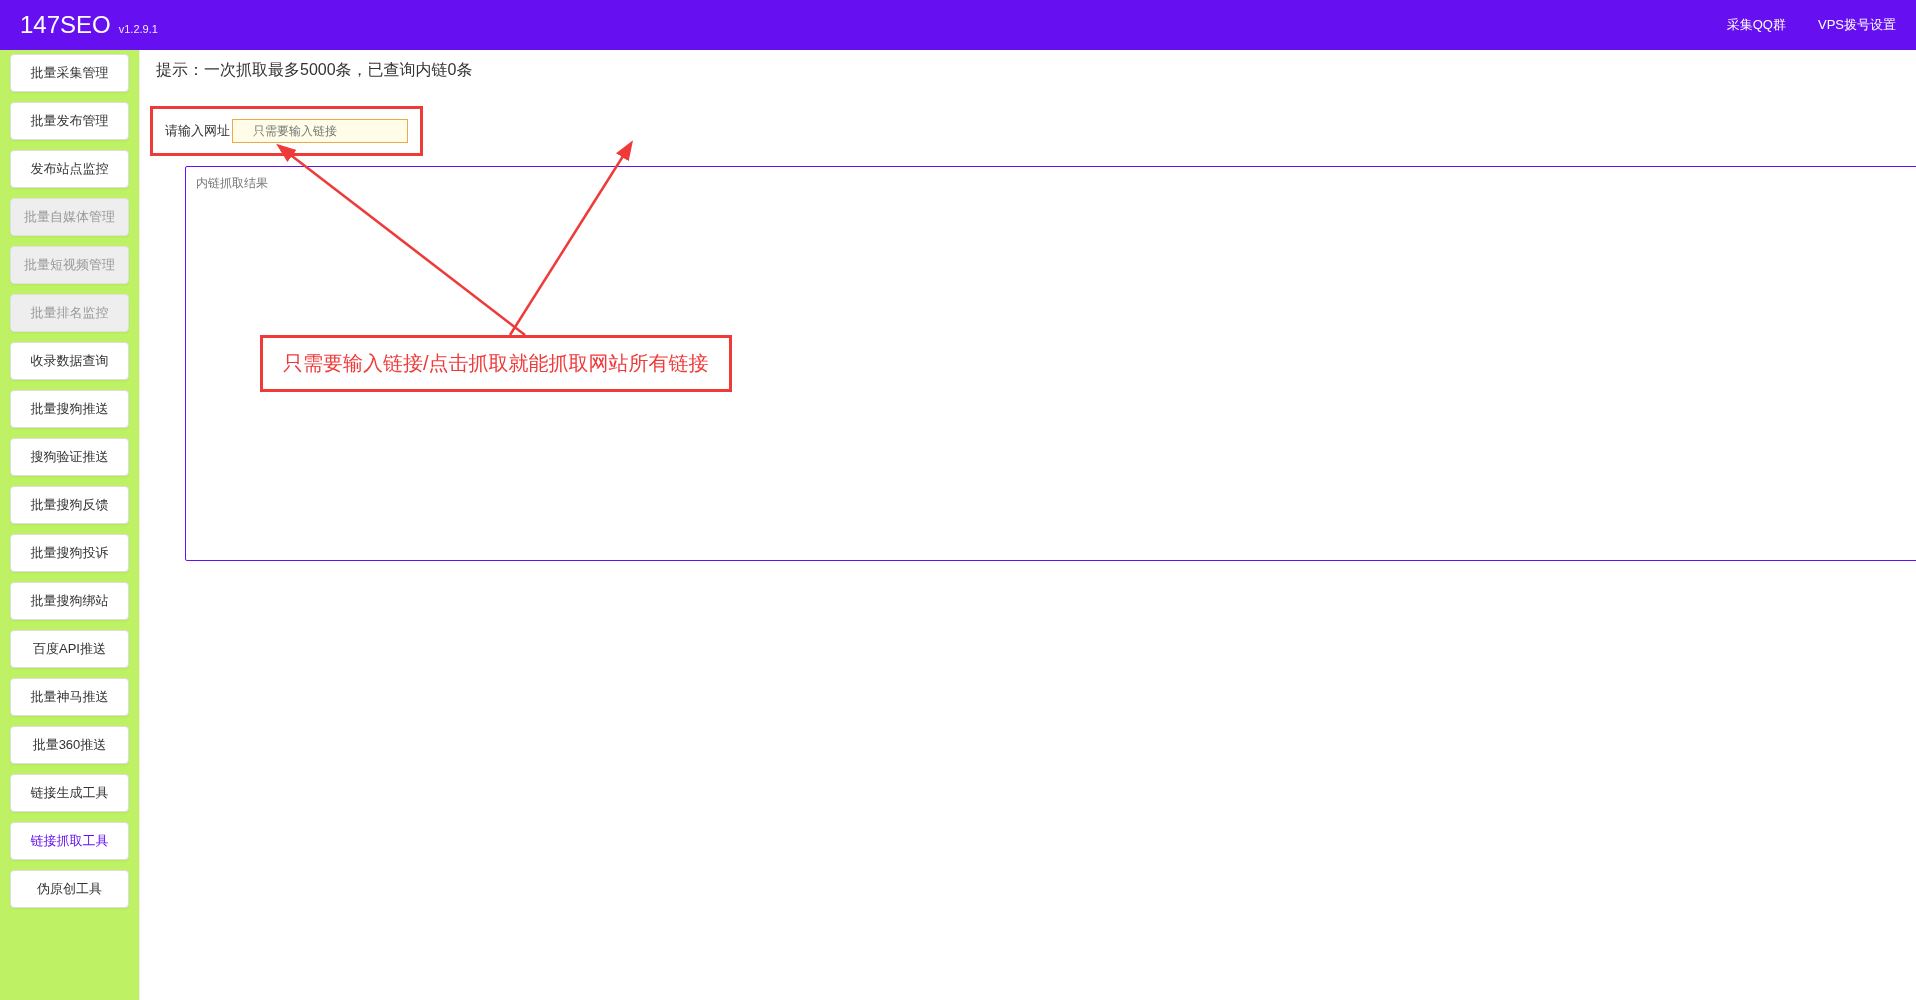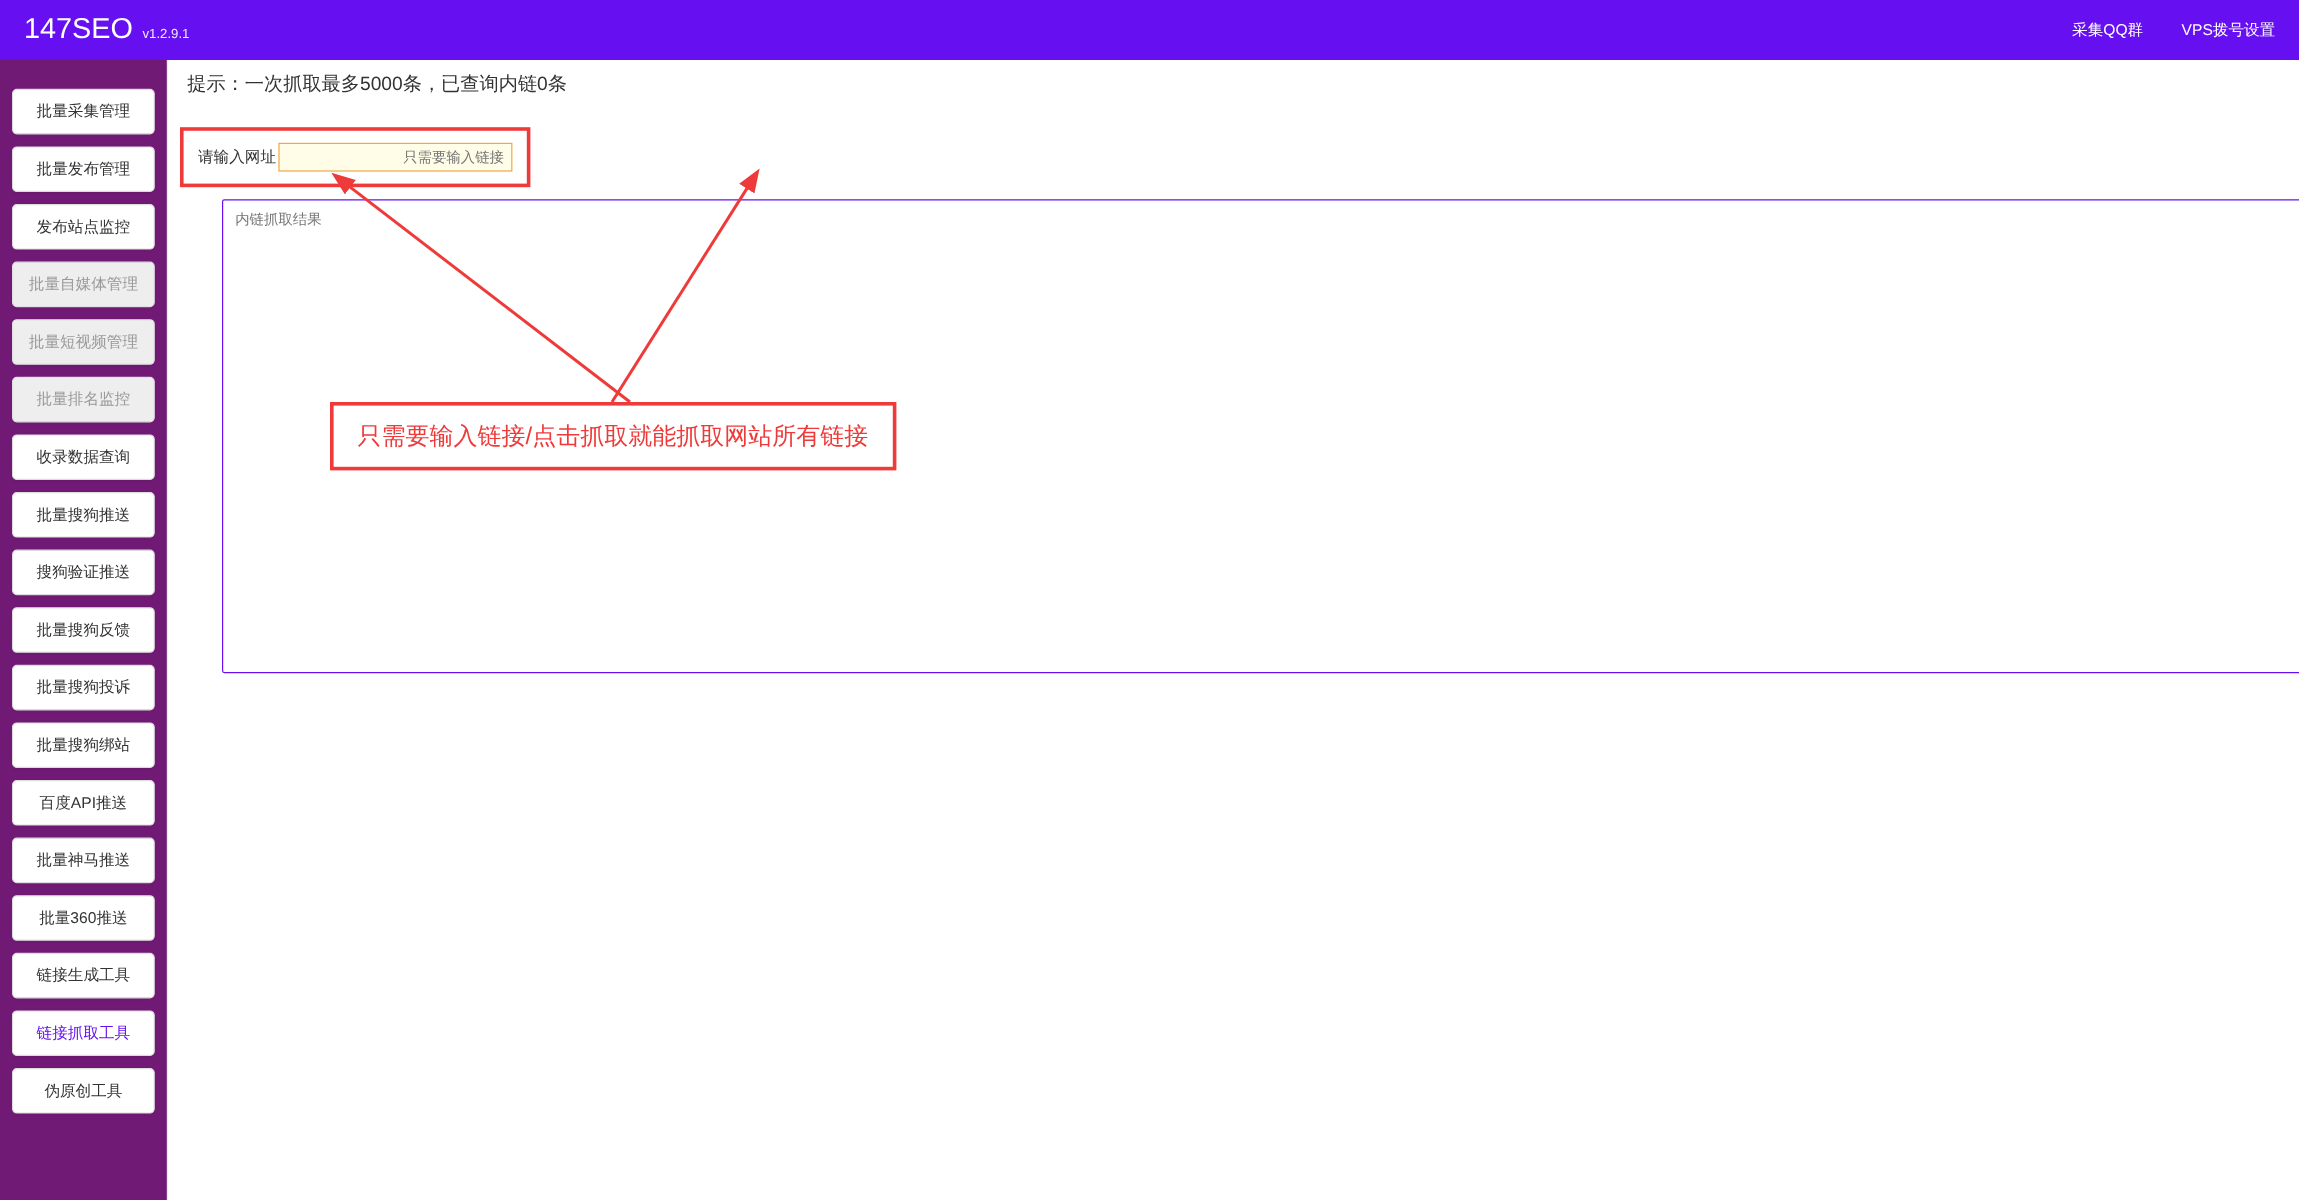--- a/index.html
+++ b/index.html
@@ -42,28 +42,28 @@
     }
     .header-link {
       cursor: pointer;
     }
     .layout {
       display: flex;
       height: calc(100vh - 50px);
     }
     .sidebar {
       width: 140px;
-      padding: 24px 10px;
+      padding: 4px 10px;
       display: flex;
       flex-direction: column;
       gap: 10px;
       overflow-y: auto;
       flex-shrink: 0;
       border-right: 1px solid #eee;
-      background: #701a75;
+      background: #bef264;
     }
     .sidebar-btn {
       background: #fff;
       border: 1px solid #ddd;
       border-radius: 4px;
       padding: 9px 6px;
       font-size: 13px;
       color: #333;
       cursor: pointer;
       text-align: center;
@@ -110,28 +110,27 @@
       display: flex;
       align-items: center;
     }
     .input-label {
       font-size: 13px;
       color: #333;
       margin-right: 2px;
       white-space: nowrap;
     }
     .url-input {
-      width: 195px;
+      width: 176px;
       height: 24px;
       border: 1px solid #efa94a;
       background: #fffde7;
-      padding: 2px 6px;
+      padding: 2px 20px;
       font-size: 12px;
       outline: none;
-      text-align: right;
     }
     .button-wrapper {
       border: 3px solid #ef3a3a;
       padding: 10px 22px;
       margin-left: 130px;
     }
     .fetch-btn {
       background: #6610f2;
       color: #fff;
       border: none;
@@ -211,21 +210,21 @@
 
     <div class="input-row">
       <div class="input-group-wrapper">
         <span class="input-label">请输入网址</span>
         <input type="text" class="url-input" placeholder="只需要输入链接" style="">
       </div>
     </div>
 
     <textarea class="result-area" placeholder="内链抓取结果" style=""></textarea>
 
-    <div class="annotation-box" style="left:135px; top:285px;">
+    <div class="annotation-box" style="left:120px; top:285px;">
       <span>只需要输入链接/点击抓取就能抓取网站所有链接</span>
     </div>
 
     <div class="arrow" style="left:140px; top:95px;">
       <svg width="260" height="195">
         <defs>
           <marker id="ah1" markerWidth="10" markerHeight="10" refX="2" refY="3" orient="auto">
             <polygon points="0 0, 8 3, 0 6" fill="#ef3a3a"></polygon>
           </marker>
         </defs>

